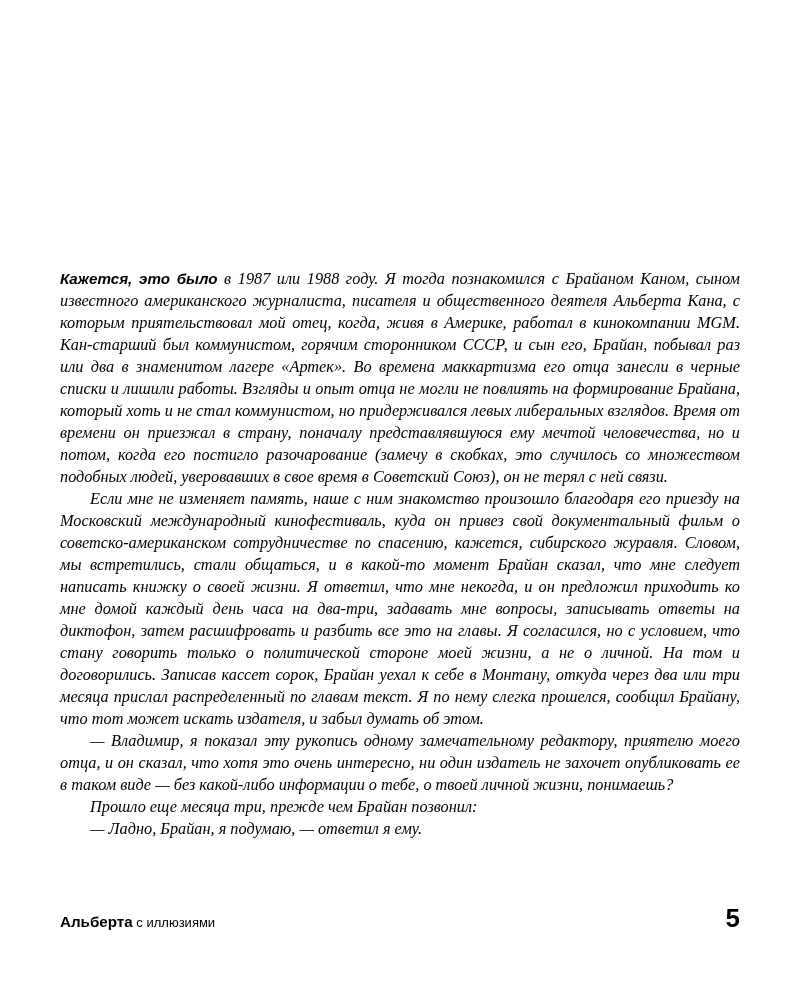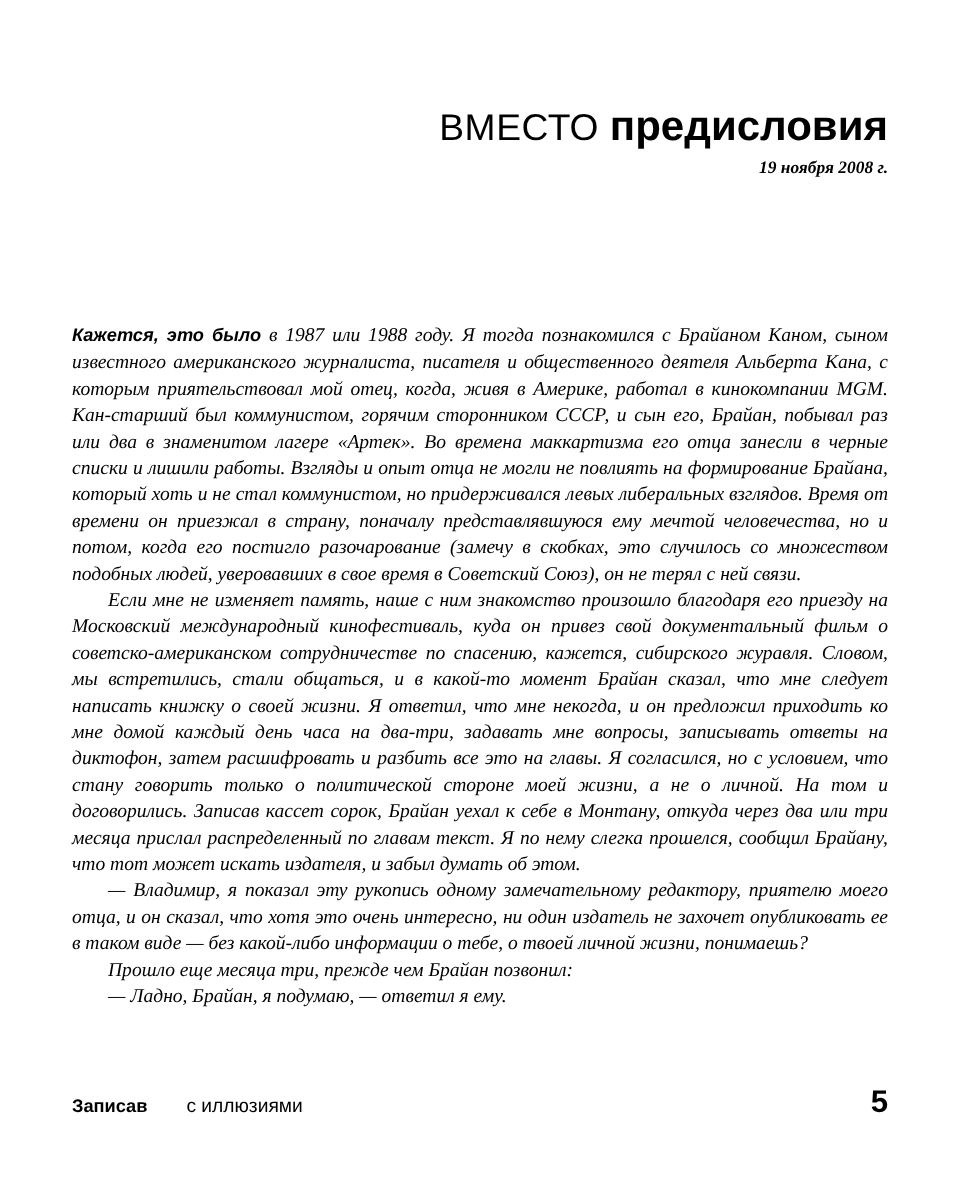--- a/index.html
+++ b/index.html
@@ -94,47 +94,40 @@
     font-size: 15.5px;
   }
   .footer-left .fl-bold {
     font-family: "Liberation Sans", sans-serif;
     font-weight: bold;
     font-size: 15.2px;
   }
   .footer-left .fl-rest {
     font-family: "Liberation Sans", sans-serif;
     font-weight: normal;
-    font-size: 16px;
-    padding-left: 28px;
+    font-size: 13px;
   }
   .page-number {
     font-family: "Liberation Sans", sans-serif;
     font-weight: bold;
     font-size: 26px;
   }
 </style>
 </head>
 <body>
 
 <div class="page">
 
-  <div class="header-block">
-    <div class="title-line">
-      <span class="title-pre">ВМЕСТО</span><span class="title-main">предисловия</span>
-    </div>
-    <div class="subtitle">19 ноября 2008 г.</div>
-  </div>
 
   <div class="body-block">
     <p class="para"><span class="lead">Кажется, это было</span><span> в 1987 или 1988 году. Я тогда познакомился с Брайаном Каном, сыном известного американского журналиста, писателя и общественного деятеля Альберта Кана, с которым приятельствовал мой отец, когда, живя в Америке, работал в кинокомпании MGM. Кан-старший был коммунистом, горячим сторонником СССР, и сын его, Брайан, побывал раз или два в знаменитом лагере «Артек». Во времена маккартизма его отца занесли в черные списки и лишили работы. Взгляды и опыт отца не могли не повлиять на формирование Брайана, который хоть и не стал коммунистом, но придерживался левых либеральных взглядов. Время от времени он приезжал в страну, поначалу представлявшуюся ему мечтой человечества, но и потом, когда его постигло разочарование (замечу в скобках, это случилось со множеством подобных людей, уверовавших в свое время в Советский Союз), он не терял с ней связи.</span></p>
     <p class="para indent">Если мне не изменяет память, наше с ним знакомство произошло благодаря его приезду на Московский международный кинофестиваль, куда он привез свой документальный фильм о советско-американском сотрудничестве по спасению, кажется, сибирского журавля. Словом, мы встретились, стали общаться, и в какой-то момент Брайан сказал, что мне следует написать книжку о своей жизни. Я ответил, что мне некогда, и он предложил приходить ко мне домой каждый день часа на два-три, задавать мне вопросы, записывать ответы на диктофон, затем расшифровать и разбить все это на главы. Я согласился, но с условием, что стану говорить только о политической стороне моей жизни, а не о личной. На том и договорились. Записав кассет сорок, Брайан уехал к себе в Монтану, откуда через два или три месяца прислал распределенный по главам текст. Я по нему слегка прошелся, сообщил Брайану, что тот может искать издателя, и забыл думать об этом.</p>
     <p class="para indent">— Владимир, я показал эту рукопись одному замечательному редактору, приятелю моего отца, и он сказал, что хотя это очень интересно, ни один издатель не захочет опубликовать ее в таком виде — без какой-либо информации о тебе, о твоей личной жизни, понимаешь?</p>
     <p class="para indent">Прошло еще месяца три, прежде чем Брайан позвонил:</p>
     <p class="para indent">— Ладно, Брайан, я подумаю, — ответил я ему.</p>
   </div>
 
   <div class="footer">
-    <div class="footer-left"><span class="fl-bold">Записав</span><span class="fl-rest"> с иллюзиями</span></div>
+    <div class="footer-left"><span class="fl-bold">Альберта</span><span class="fl-rest"> с иллюзиями</span></div>
     <div class="page-number">5</div>
   </div>
 
 </div>
 
 </body></html>

